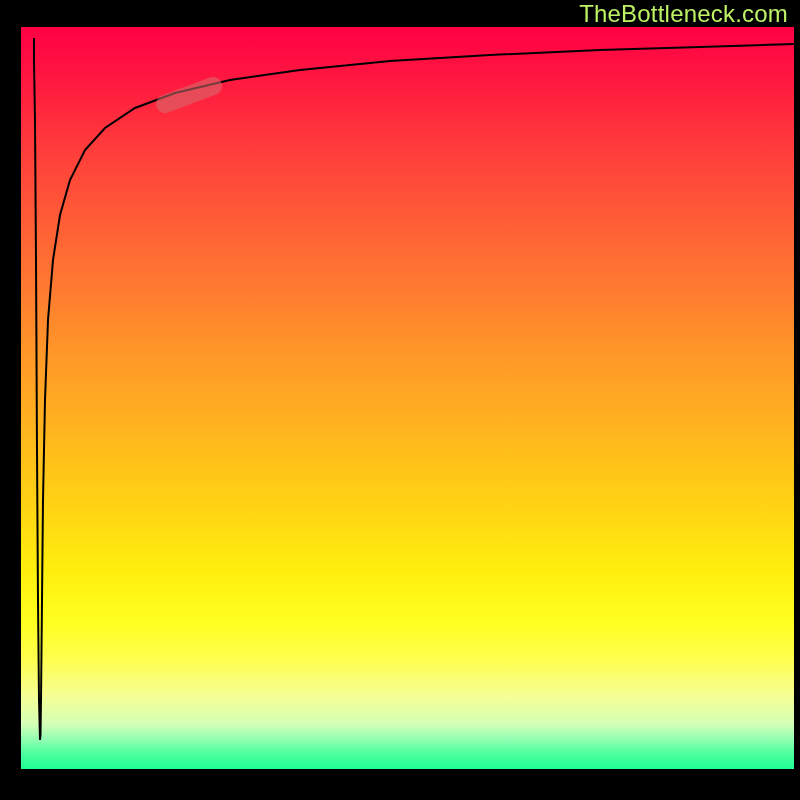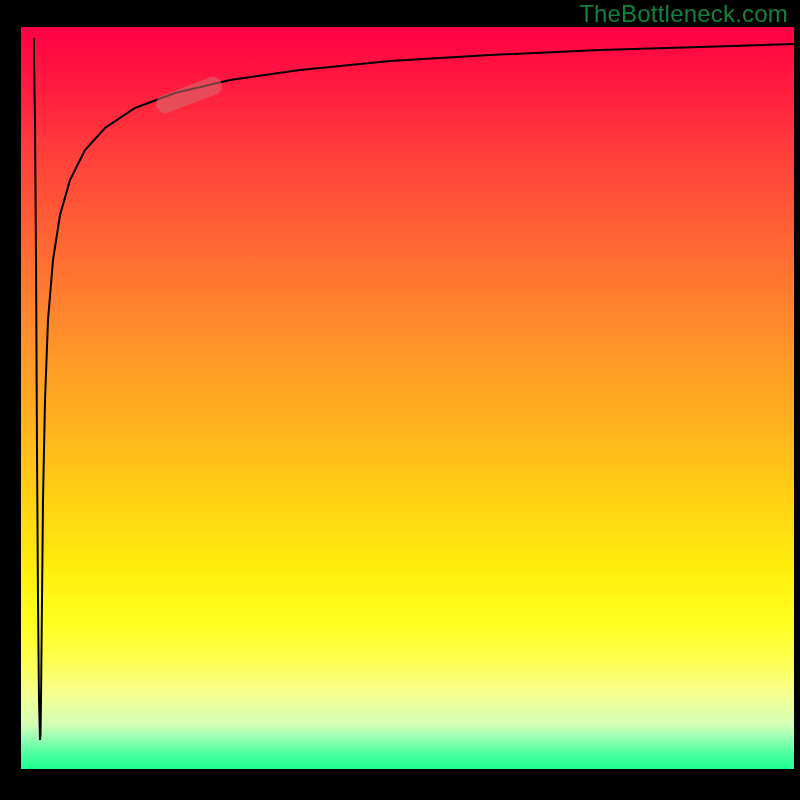--- a/index.html
+++ b/index.html
@@ -14,21 +14,21 @@
   .container {
     position: relative;
     width: 800px;
     height: 800px;
   }
   .attribution {
     position: absolute;
     top: 0;
     right: 12px;
     font-size: 24px;
-    color: #15803d;
+    color: #bef264;
     font-weight: 400;
     letter-spacing: 0.2px;
   }
   .plot-frame {
     position: absolute;
     left: 21px;
     top: 27px;
     width: 773px;
     height: 742px;
     background: linear-gradient(

